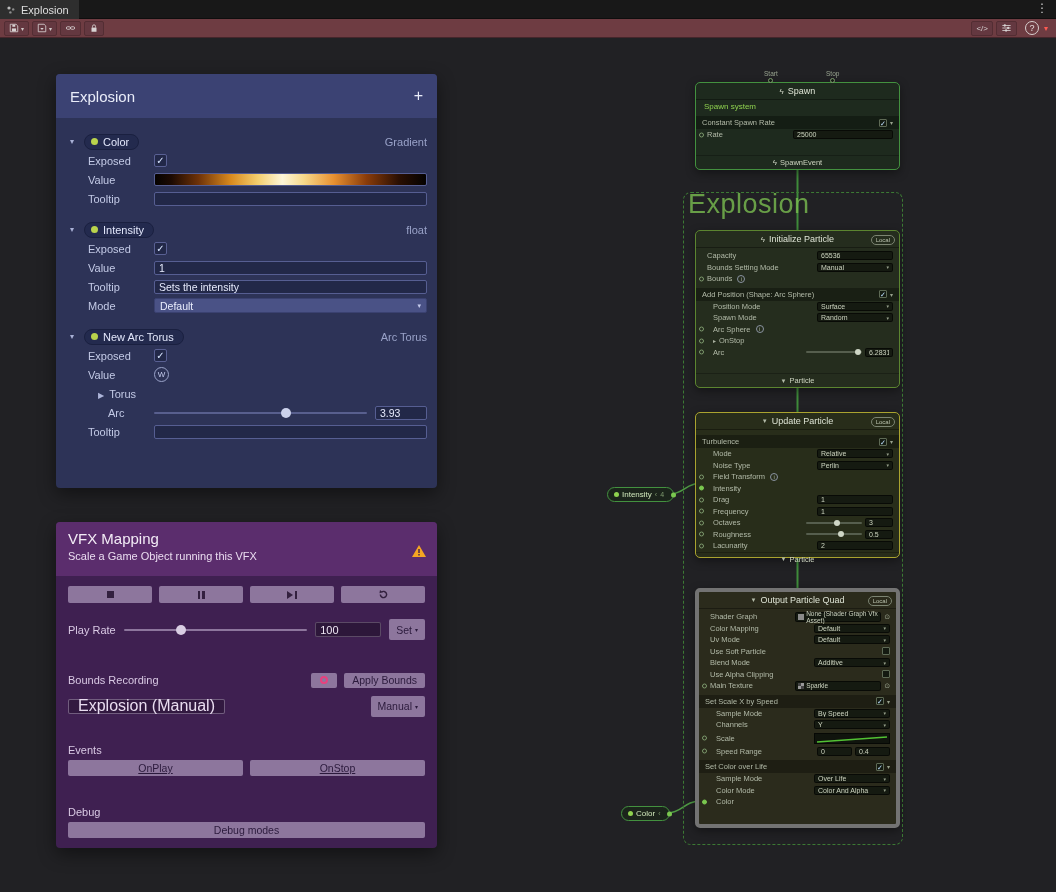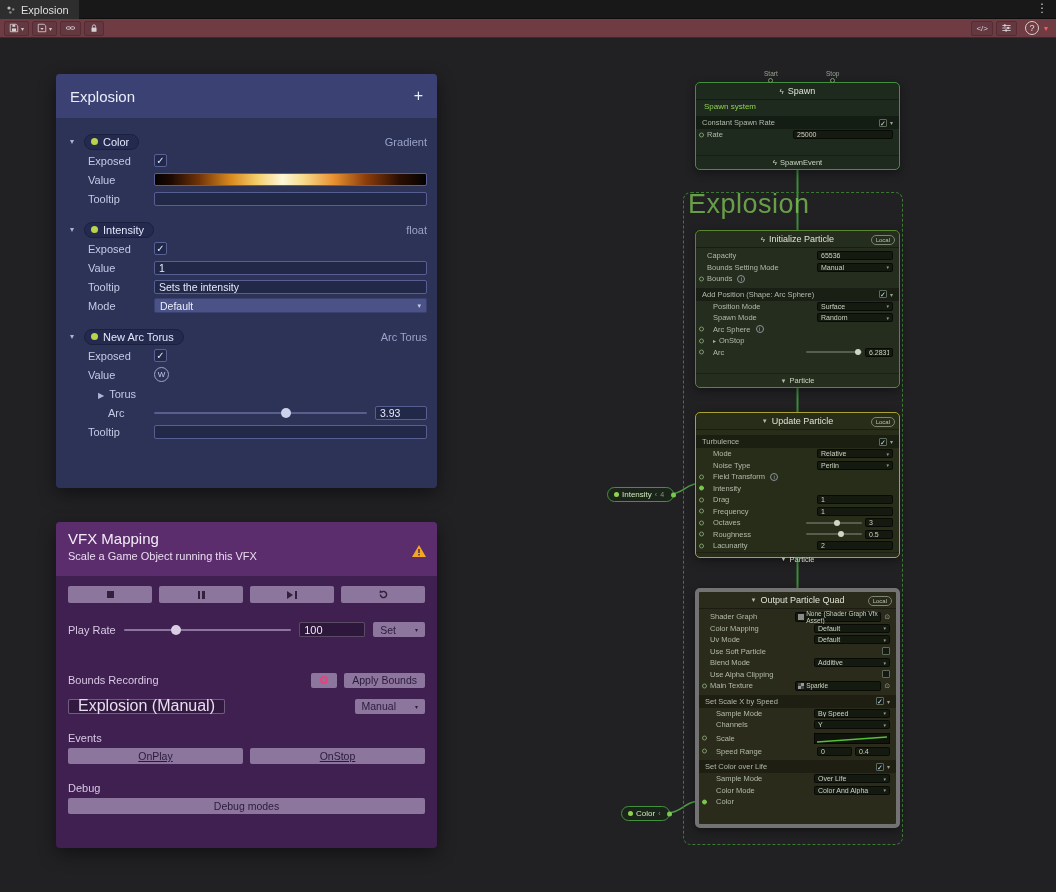--- a/index.html
+++ b/index.html
@@ -61,30 +61,30 @@
   .vc-btnrow { display:flex; gap:7px; height:17px; }
   .vc-btn { flex:1; background:#8d769d; border-radius:2px; display:flex; align-items:center; justify-content:center; color:#2b1a3c; font-size:10.5px; gap:2px; }
   .ic-stop { width:7px; height:7px; background:#33203f; }
   .ic-bar { width:2.5px; height:8px; background:#33203f; }
   .ic-play { width:0; height:0; border-left:6px solid #33203f; border-top:4px solid transparent; border-bottom:4px solid transparent; }
   .vc-rate { display:flex; align-items:center; gap:8px; height:17px; margin-top:18px; }
   .vc-lab { color:#d9c9e4; }
   .vc-slider { flex:1; position:relative; height:2px; background:#8d769d; border-radius:1px; }
   .vc-handle { position:absolute; top:50%; transform:translate(-50%,-50%); width:10px; height:10px; border-radius:50%; background:#d9cde3; }
   .vc-num { width:66px; height:15px; background:rgba(0,0,0,.28); border:1px solid rgba(255,255,255,.22); border-radius:2px; color:#efe7f4; display:flex; align-items:center; padding:0 4px; }
-  .vc-mini { height:15px; padding:0 7px; background:#8d769d; border-radius:2px; color:#2b1a3c; display:flex; align-items:center; gap:19px; font-size:10.5px; }
+  .vc-mini { height:21px; padding:0 7px; background:#8d769d; border-radius:2px; color:#2b1a3c; display:flex; align-items:center; gap:3px; font-size:10.5px; }
   .vc-mini .caret { font-size:6px; }
   .vc-bounds { display:flex; align-items:center; margin-top:34px; height:16px; }
   .vc-rec { width:26px; height:15px; background:#8d769d; border-radius:2px; display:flex; align-items:center; justify-content:center; margin-left:auto; margin-right:7px; }
   .vc-rec i { width:8px; height:8px; border:2px solid #e8417e; border-radius:50%; display:block; }
   .vc-apply { height:15px; padding:0 8px; background:#8d769d; border-radius:2px; color:#2b1a3c; display:flex; align-items:center; font-size:10.5px; }
   .vc-attach { display:flex; align-items:center; margin-top:10px; height:16px; }
   .vc-target { height:15px; padding:0 9px; background:rgba(0,0,0,.2); border:1px solid rgba(233,221,240,.35); border-radius:2px; color:#e9ddf0; display:flex; align-items:center; font-size:16px; }
   .vc-manual { margin-left:auto; }
-  .vc-seclab { margin-top:18px; color:#d9c9e4; }
+  .vc-seclab { margin-top:30px; color:#d9c9e4; }
   .vc-events { display:flex; gap:7px; height:16px; margin-top:4px; }
   .vc-ebtn { flex:1; background:#8d769d; border-radius:2px; color:#2b1a3c; display:flex; align-items:center; justify-content:center; font-size:10.5px;text-decoration:underline; }
   .vc-debugbtn { height:16px; margin-top:4px; background:#8d769d; border-radius:2px; color:#2b1a3c; display:flex; align-items:center; justify-content:center; font-size:10.5px; }
   
   .edges { position:absolute; left:0; top:0; width:1056px; height:892px; pointer-events:none; }
   .sysbox { position:absolute; left:683px; top:192px; width:220px; height:653px; border:1.5px dashed #3c7a34; border-radius:8px; }
   .syslabel { position:absolute; left:688px; top:189px; font-size:27px; color:rgba(122,190,80,.8); letter-spacing:.5px; }
   .node { position:absolute; width:205px; border-radius:5px; display:flex; flex-direction:column; font-size:7.5px; color:#b9c1ad; box-shadow:0 3px 10px rgba(0,0,0,.4); }
   .node-spawn  { left:695px; top:82px;  height:88px;  background:#1e2a1e; border:1px solid #43913f; }
   .node-init   { left:695px; top:230px; height:158px; background:#252d1e; border:1px solid #5c8530; }

